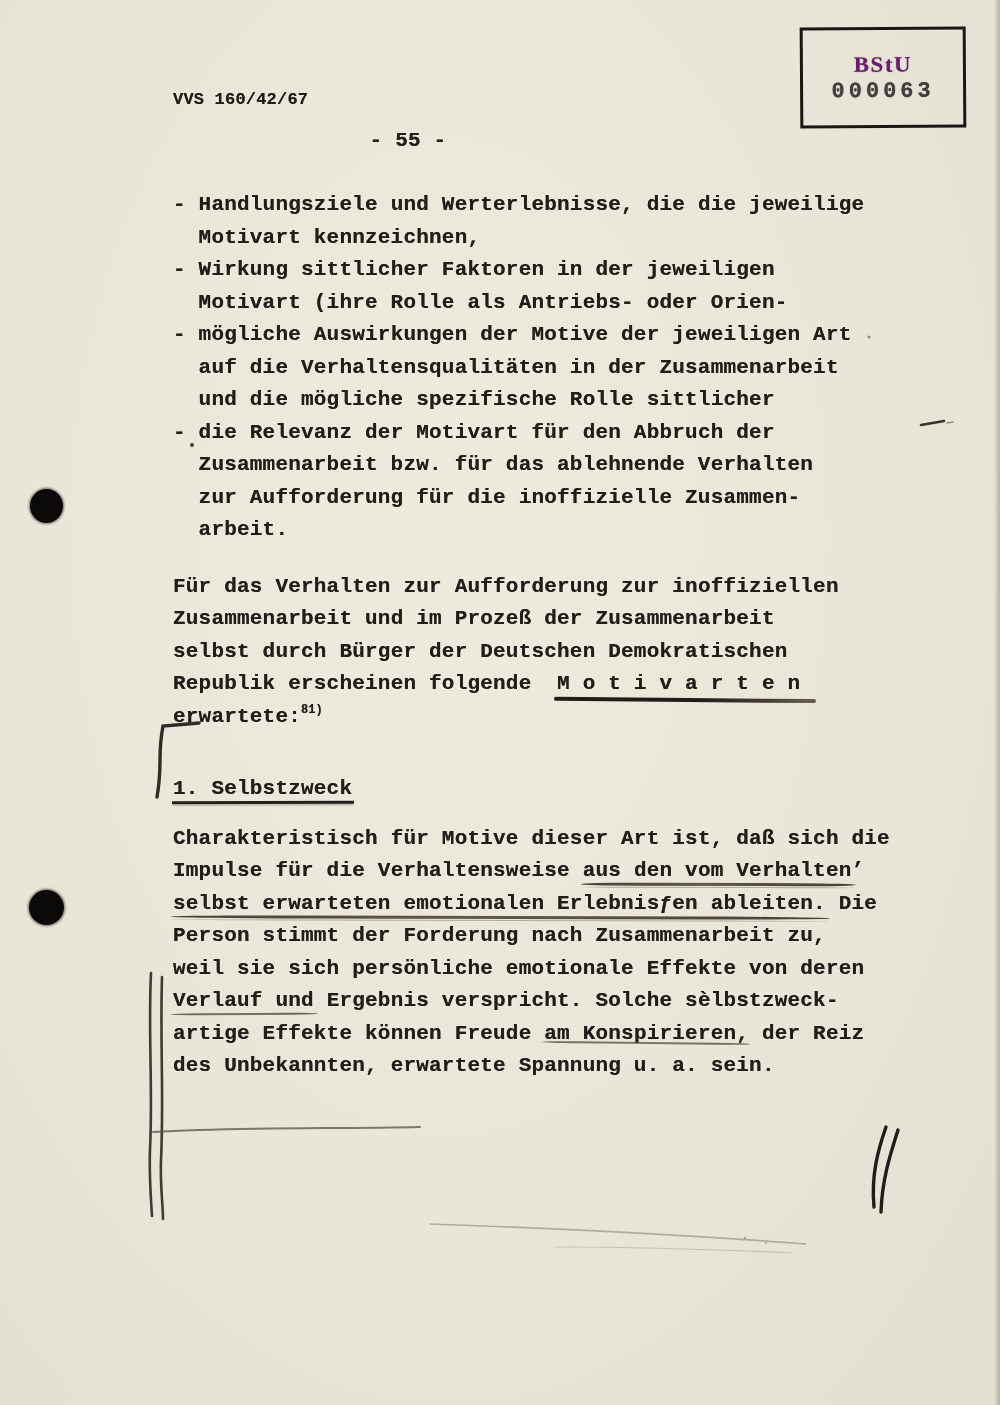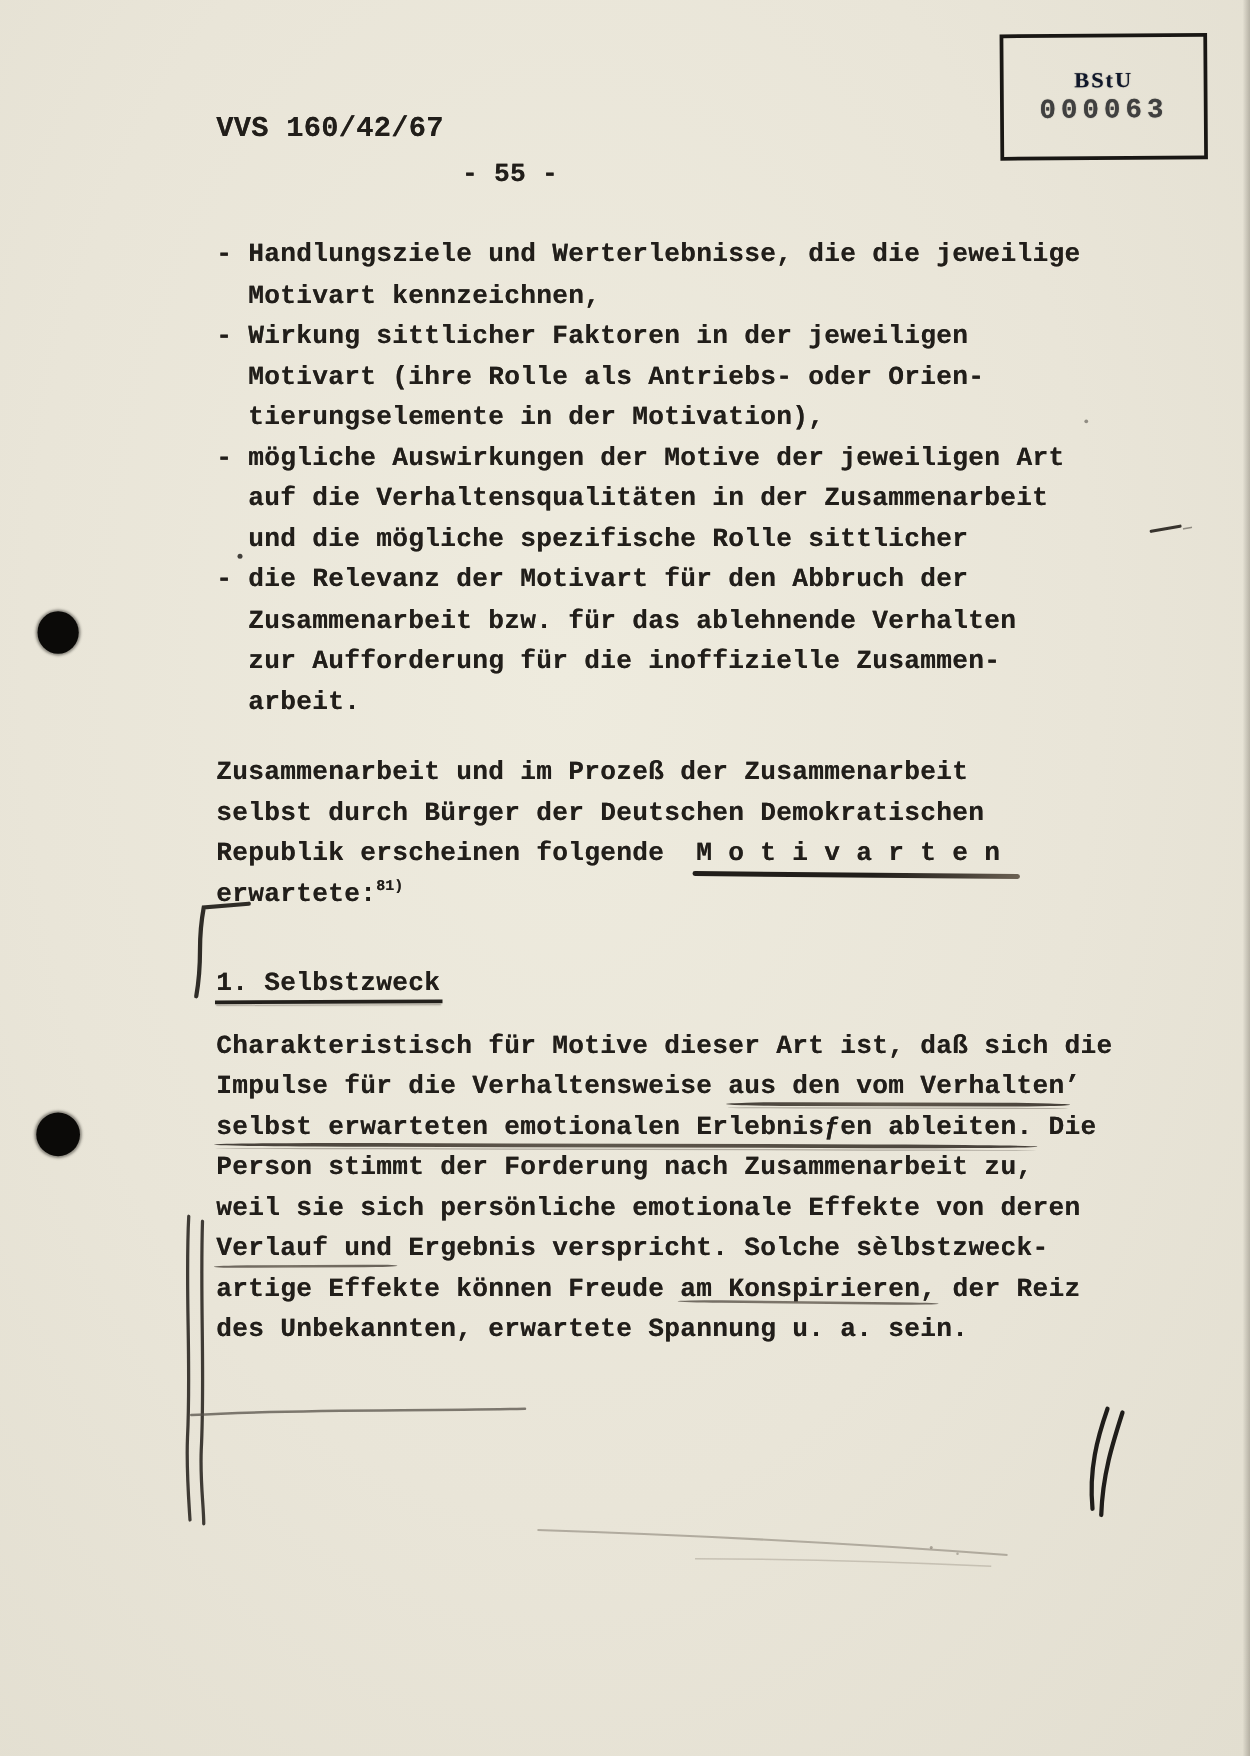--- a/index.html
+++ b/index.html
@@ -9,31 +9,31 @@
     font-family:"Liberation Mono","DejaVu Sans Mono",monospace;
     color:#211e1a;
   }
   body::after{ 
     content:"";position:absolute;right:0;top:0;width:6px;height:100%;
     background:linear-gradient(to left, rgba(60,55,45,.28), transparent);pointer-events:none;
   }
   .mono{font-weight:700;letter-spacing:.2px;text-shadow:0 0 .5px rgba(33,30,26,.75);}
 
   
-  #doc-ref{position:absolute;left:173px;top:90px;font-size:23px;}
+  #doc-ref{position:absolute;left:173px;top:90px;font-size:17px;}
   #page-num{position:absolute;left:0;top:129px;width:816px;text-align:center;font-size:21px;}
 
   
   #stamp{
     position:absolute;left:800px;top:27px;width:160px;height:95px;
     border:3.5px solid #191714;transform:rotate(-.4deg);
     display:flex;flex-direction:column;align-items:center;justify-content:center;gap:1px;
   }
-  .stamp-org{font-family:"Liberation Serif","DejaVu Serif",serif;font-weight:700;font-size:18px;
-    letter-spacing:1.5px;color:#0f172a;transform:scaleY(.95);text-shadow:0 0 1px rgba(42,39,35,.6);}
+  .stamp-org{font-family:"Liberation Serif","DejaVu Serif",serif;font-weight:700;font-size:23px;
+    letter-spacing:1.5px;color:#701a75;transform:scaleY(.95);text-shadow:0 0 1px rgba(42,39,35,.6);}
   .stamp-num{font-size:22px;font-weight:700;letter-spacing:4px;color:#404040;text-shadow:0 0 .8px rgba(30,28,24,.7);}
 
   
   .hole{position:absolute;border-radius:50%;background:#0b0a08;box-shadow:0 0 2px 1.5px rgba(25,22,18,.45);}
   #hole-top{left:30px;top:489px;width:33px;height:34px;}
   #hole-bottom{left:29px;top:890px;width:35px;height:35px;}
 
   
   #doc-body{position:absolute;left:173px;top:189px;width:800px;font-size:21px;line-height:32.5px;}
   .line{white-space:pre;}
@@ -75,30 +75,30 @@
 
 <div id="hole-top" class="hole"></div>
 <div id="hole-bottom" class="hole"></div>
 
 <div id="doc-body" class="mono">
     <div class="blk blk-list">
       <div class="line first"><span>- Handlungsziele und Werterlebnisse, die die jeweilige</span></div>
       <div class="line cont"><span>Motivart kennzeichnen,</span></div>
       <div class="line first"><span>- Wirkung sittlicher Faktoren in der jeweiligen</span></div>
       <div class="line cont"><span>Motivart (ihre Rolle als Antriebs- oder Orien-</span></div>
-      <div class="line cont"><span>tierungselemente in der Motivation),</span></div>
       <div class="line first"><span>- mögliche Auswirkungen der Motive der jeweiligen Art</span></div>
       <div class="line cont"><span>auf die Verhaltensqualitäten in der Zusammenarbeit</span></div>
       <div class="line cont"><span>und die mögliche spezifische Rolle sittlicher</span></div>
       <div class="line first"><span>- die Relevanz der Motivart für den Abbruch der</span></div>
       <div class="line cont"><span>Zusammenarbeit bzw. für das ablehnende Verhalten</span></div>
       <div class="line cont"><span>zur Aufforderung für die inoffizielle Zusammen-</span></div>
       <div class="line cont"><span>arbeit.</span></div>
     </div>
     <div class="blk blk-p2">
+      <div class="line"><span>Für das Verhalten zur Aufforderung zur inoffiziellen</span></div>
       <div class="line"><span>Zusammenarbeit und im Prozeß der Zusammenarbeit</span></div>
       <div class="line"><span>selbst durch Bürger der Deutschen Demokratischen</span></div>
       <div class="line"><span>Republik erscheinen folgende  </span><span class="u-heavy">M o t i v a r t e n</span></div>
       <div class="line"><span>erwartete:</span><span class="sup">81)</span></div>
     </div>
     <div class="blk blk-h1">
       <div class="line"><span class="u-typed">1. Selbstzweck</span></div>
     </div>
     <div class="blk blk-p3">
       <div class="line"><span>Charakteristisch für Motive dieser Art ist, daß sich die</span></div>

